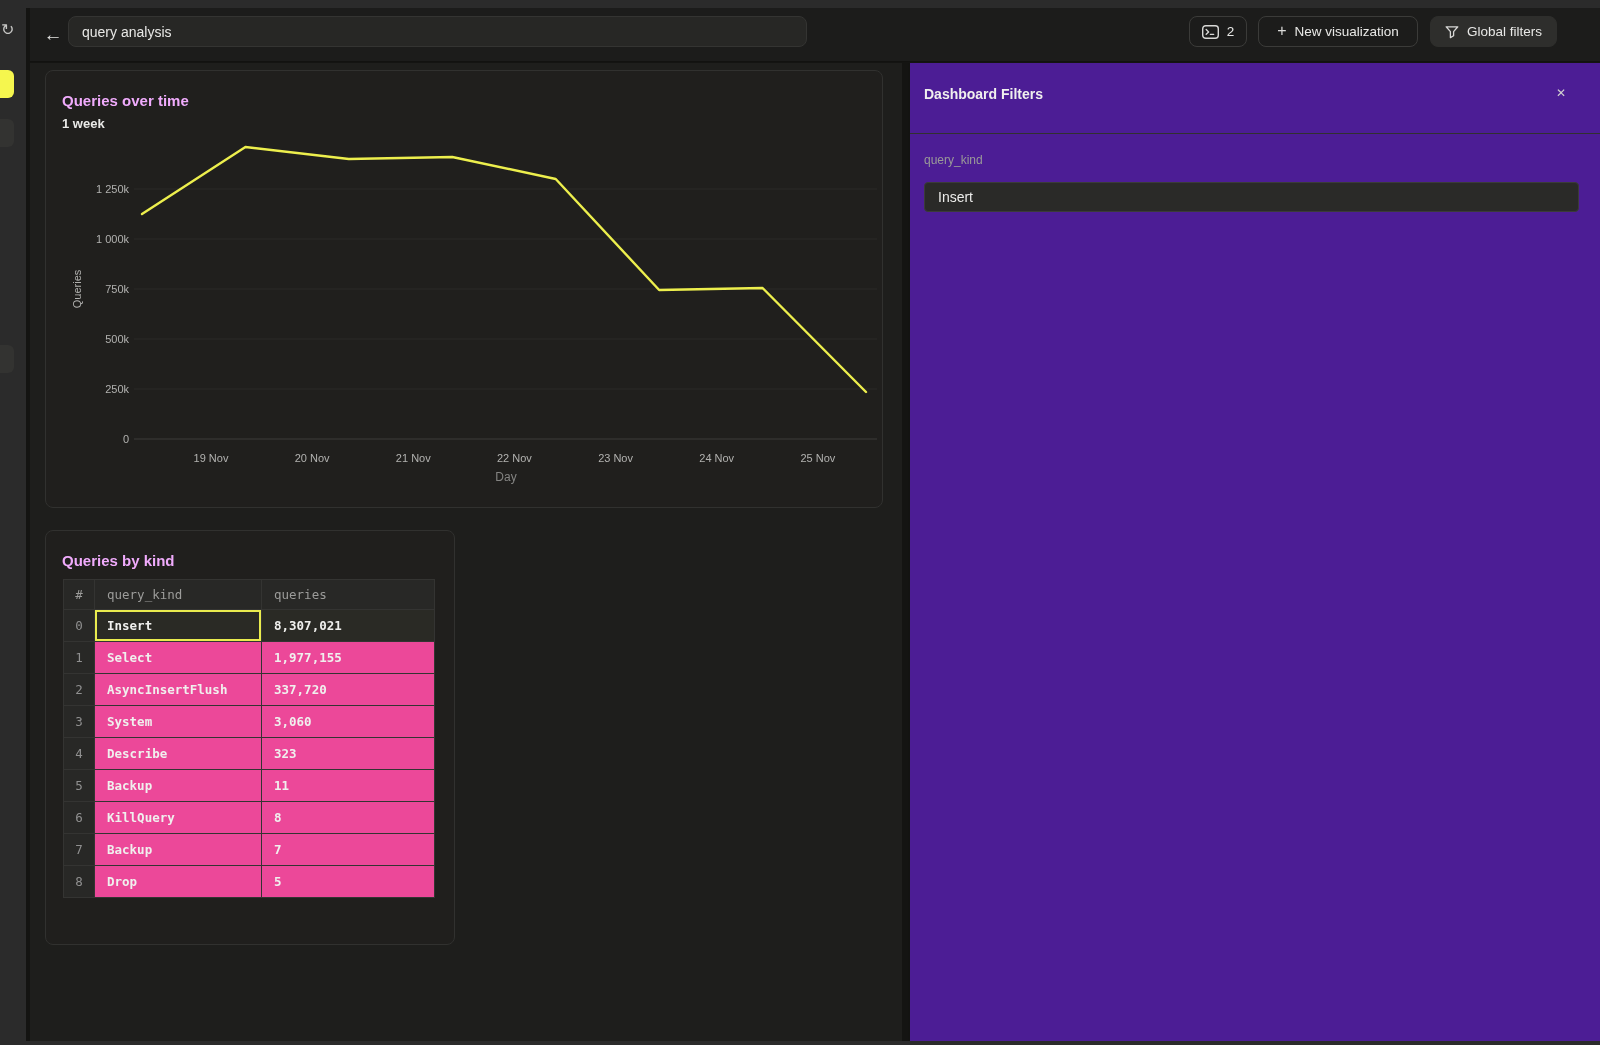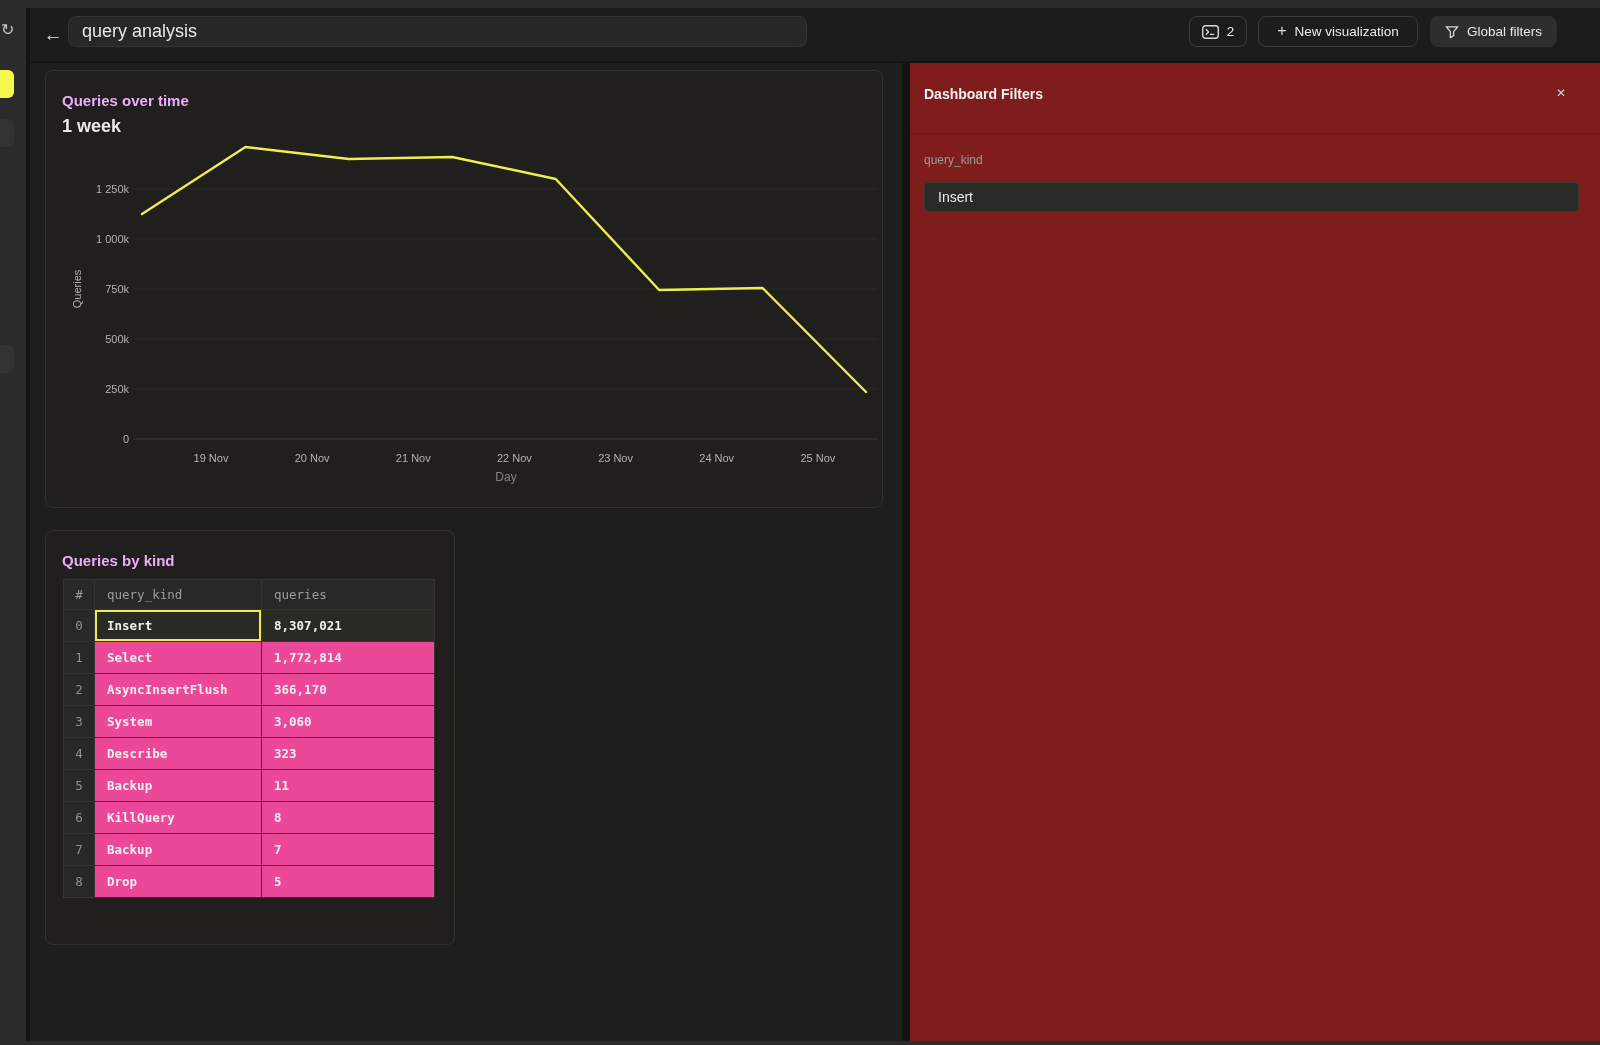--- a/index.html
+++ b/index.html
@@ -16,55 +16,55 @@
   #rail-item-active { top:62px; background:#f5f64e; }
   #rail-item-2 { top:111px; background:#333331; }
   #rail-item-3 { top:337px; background:#333331; }
 
   
   #topbar { left:30px; top:8px; width:1570px; height:54px; background:#1c1c1b;
             border-bottom:1px solid #121210; z-index:20; }
   #back-btn { left:10px; top:15px; width:26px; height:24px; color:#e6e6e4; font-size:19px;
               line-height:24px; text-align:center; cursor:pointer; }
   #title-input { left:38px; top:8px; width:739px; height:31px; background:#272725;
-                 border:1px solid #343432; border-radius:8px; color:#e8e8e6; font-size:18px;
+                 border:1px solid #343432; border-radius:8px; color:#e8e8e6; font-size:14px;
                  padding:0 13px; outline:none; font-family:"Liberation Sans",sans-serif; }
   .tb-btn { position:absolute; top:8px; height:31px; border:1px solid #3b3b39; border-radius:8px;
             background:transparent; color:#e8e8e6; font-size:13.5px; display:flex; align-items:center;
             justify-content:center; gap:8px; cursor:pointer; font-family:"Liberation Sans",sans-serif; }
   #console-btn { right:353px; width:58px; }
   #newviz-btn  { right:182px; width:160px; }
   #globalfilters-btn { right:43px; width:127px; background:#2e2e2c; border-color:#2e2e2c;align-items:center; }
   .plus-glyph { font-size:16px; color:#dcdcda; margin-top:-2px; }
 
   
   #main { left:30px; top:63px; width:872px; height:978px; background:#1e1e1c; z-index:10; }
   .card { position:absolute; background:#201f1d; border:1px solid #31312f; border-radius:8px; }
   #chart-card { left:15px; top:7px; width:838px; height:438px; }
   #table-card { left:15px; top:467px; width:410px; height:415px; }
   .card-title { position:absolute; left:16px; top:21px; font-size:15px; font-weight:700; color:#f0abfc; }
-  .card-subtitle { position:absolute; left:16px; top:45px; font-size:18px; font-weight:700; color:#eaeae8; }
+  .card-subtitle { position:absolute; left:16px; top:45px; font-size:13px; font-weight:700; color:#eaeae8; }
   #chart-svg { position:absolute; left:0; top:0; }
 
   
   #kind-table { position:absolute; left:17px; top:48px; border-collapse:collapse;
                 font-family:"DejaVu Sans Mono", monospace; font-size:12.5px; }
   #kind-table th, #kind-table td { border:1px solid #343432; padding:0 12px; }
   #kind-table th { height:30px; background:#282826; color:#9c9c9a; font-weight:400; text-align:left; }
   #kind-table td { height:32px; background:#ec4899; color:#f0f0ee; font-weight:700; }
   #kind-table .col-idx { width:31px; text-align:center; padding:0 4px; }
   #kind-table td.col-idx { background:#282826; color:#909090; font-weight:400; }
   #kind-table .col-kind { width:167px; }
   #kind-table .col-val  { width:173px; }
   #kind-table tr.row-selected td.col-kind,
   #kind-table tr.row-selected td.col-val { background:#2a2a25; }
   #kind-table tr.row-selected td.col-kind { box-shadow: inset 0 0 0 2px #e9eb4e; }
 
   
-  #filters-panel { left:908px; top:63px; width:692px; height:978px; background:#7f1d1d;
+  #filters-panel { left:908px; top:63px; width:692px; height:978px; background:#4c1d95;
                    border-left:2px solid #131311; z-index:10; }
   #panel-title { left:14px; top:23px; font-size:14px; font-weight:700; color:#f0f0ee; }
   #panel-close { right:30px; top:21px; width:18px; height:18px; color:#d2d2d0; font-size:12px;
                  text-align:center; line-height:18px; cursor:pointer; }
   #panel-divider { left:0; top:70px; width:692px; height:1px; background:#31312f; }
   #filter-label { left:14px; top:90px; font-size:12px; color:#9a9a98; }
   #filter-input { left:14px; top:119px; width:655px; height:30px; background:#2a2a28;
                   border:1px solid #3b3b39; border-radius:4px; color:#ececea; font-size:14px;
                   padding:0 13px; outline:none; font-family:"Liberation Sans",sans-serif; }
   svg.icon { display:block; }
@@ -149,26 +149,26 @@
       </thead>
       <tbody>
           <tr class="row-selected">
             <td class="col-idx">0</td>
             <td class="col-kind">Insert</td>
             <td class="col-val">8,307,021</td>
           </tr>
           <tr>
             <td class="col-idx">1</td>
             <td class="col-kind">Select</td>
-            <td class="col-val">1,772,814</td>
+            <td class="col-val">1,977,155</td>
           </tr>
           <tr>
             <td class="col-idx">2</td>
             <td class="col-kind">AsyncInsertFlush</td>
-            <td class="col-val">366,170</td>
+            <td class="col-val">337,720</td>
           </tr>
           <tr>
             <td class="col-idx">3</td>
             <td class="col-kind">System</td>
             <td class="col-val">3,060</td>
           </tr>
           <tr>
             <td class="col-idx">4</td>
             <td class="col-kind">Describe</td>
             <td class="col-val">323</td>

